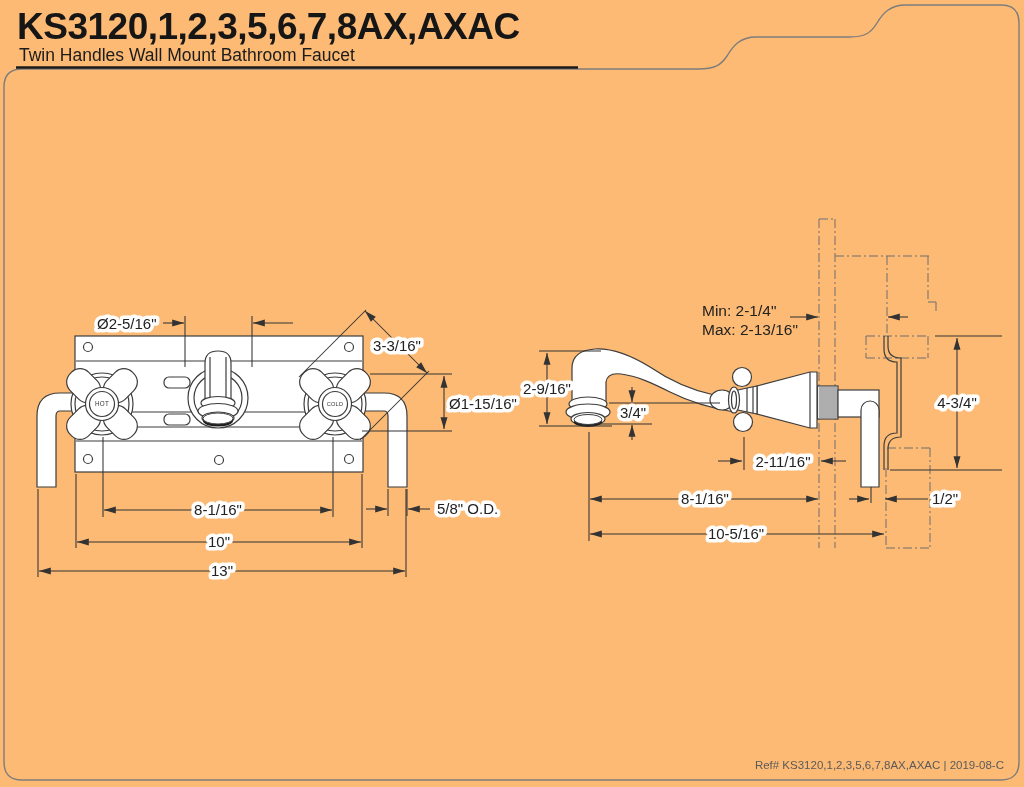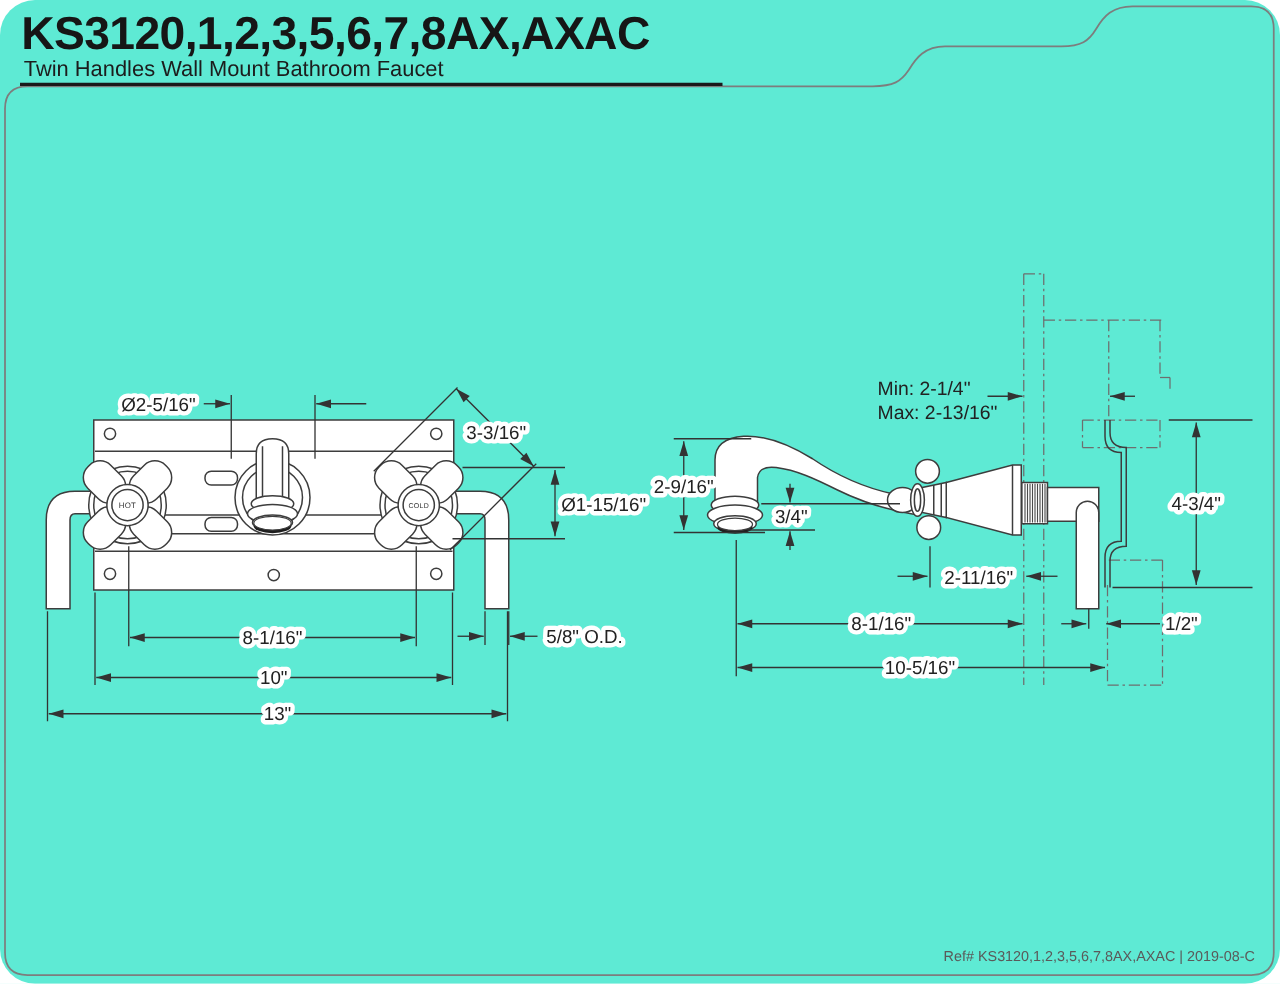--- a/index.html
+++ b/index.html
@@ -1,17 +1,17 @@
 <!DOCTYPE html>
 <html><head>
 <meta charset="utf-8">
 <style>
   html,body{margin:0;padding:0;background:#fff;}
-  .page{position:relative;width:1024px;height:787px;background:#5eead4;overflow:hidden;
-        font-family:"Liberation Sans","DejaVu Sans",sans-serif;border-radius:28px;}
+  .page{position:relative;width:1024px;height:787px;background:#fdba74;overflow:hidden;
+        font-family:"Liberation Sans","DejaVu Sans",sans-serif;}
   svg{position:absolute;left:0;top:0;}
   svg text{font-family:"Liberation Sans","DejaVu Sans",sans-serif;}
   .t-title{font-size:37px;font-weight:bold;fill:#161616;letter-spacing:-0.5px;}
   .t-sub{font-size:17.5px;fill:#1c1c1c;}
   .t-foot{font-size:11.5px;fill:#5a5a5a;}
   .lbl{font-size:15px;fill:#222;stroke:#ffffff;stroke-width:7px;paint-order:stroke;stroke-linejoin:round;}
   .lblmm{font-size:15.5px;fill:#222;}
   .tiny{font-size:6.3px;fill:#333;letter-spacing:0.2px;}
   .oline{stroke:#3d3d3d;stroke-width:1.2;fill:none;}
   .ofill{stroke:#3d3d3d;stroke-width:1.2;fill:#ffffff;}

